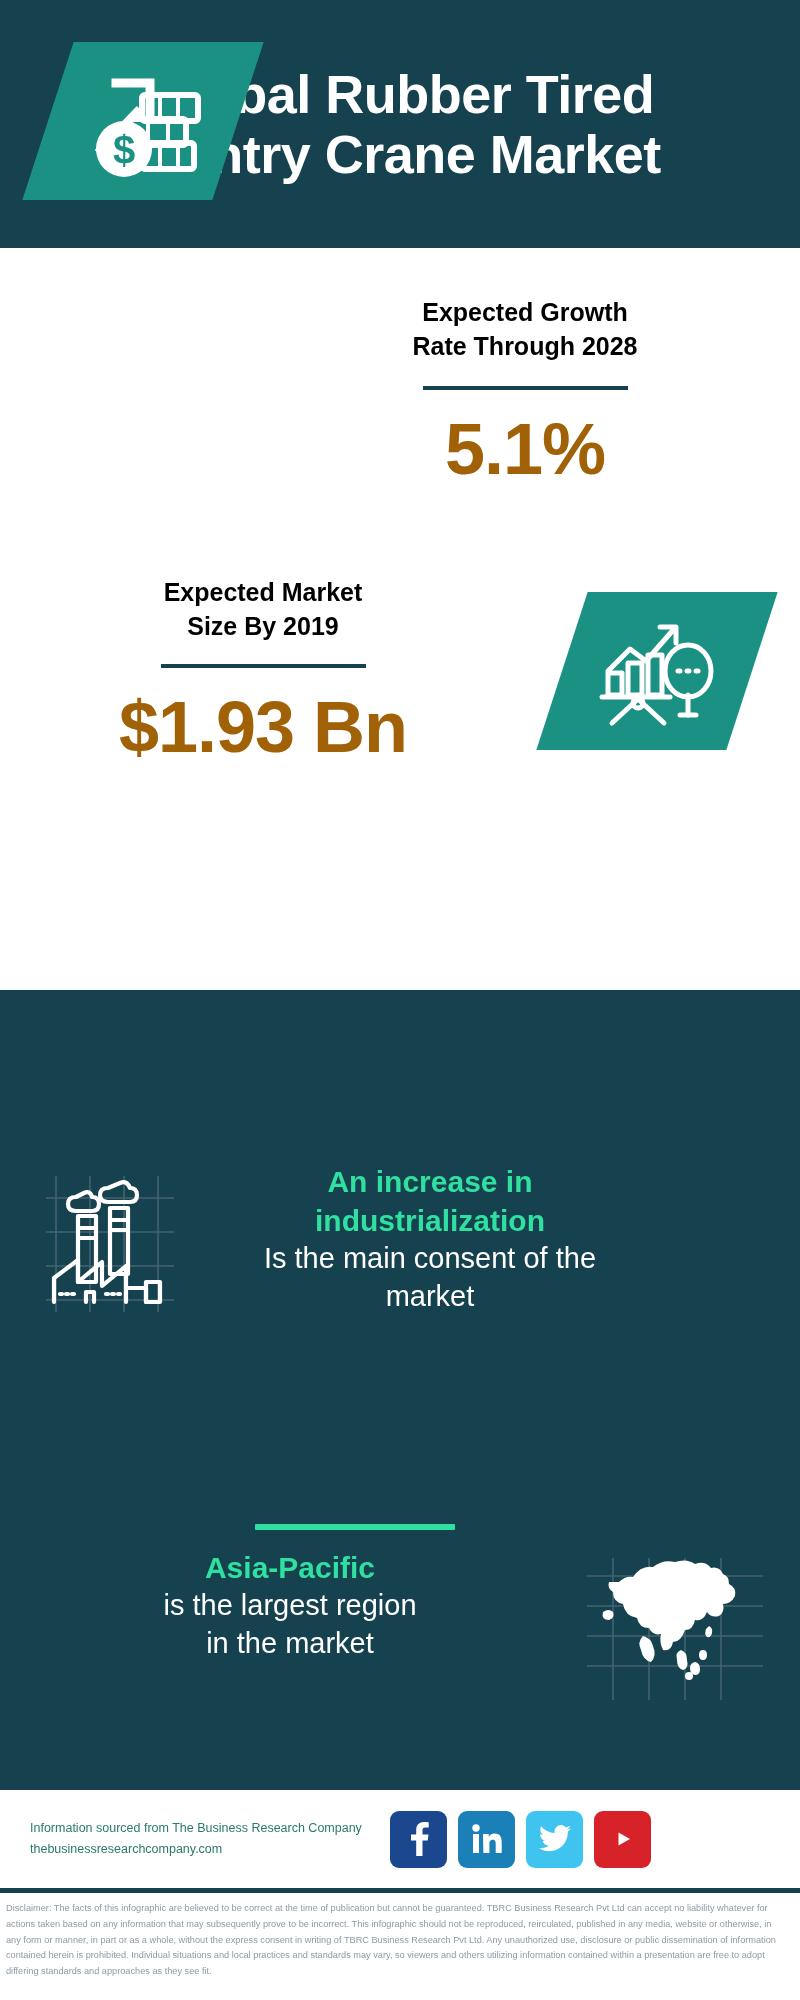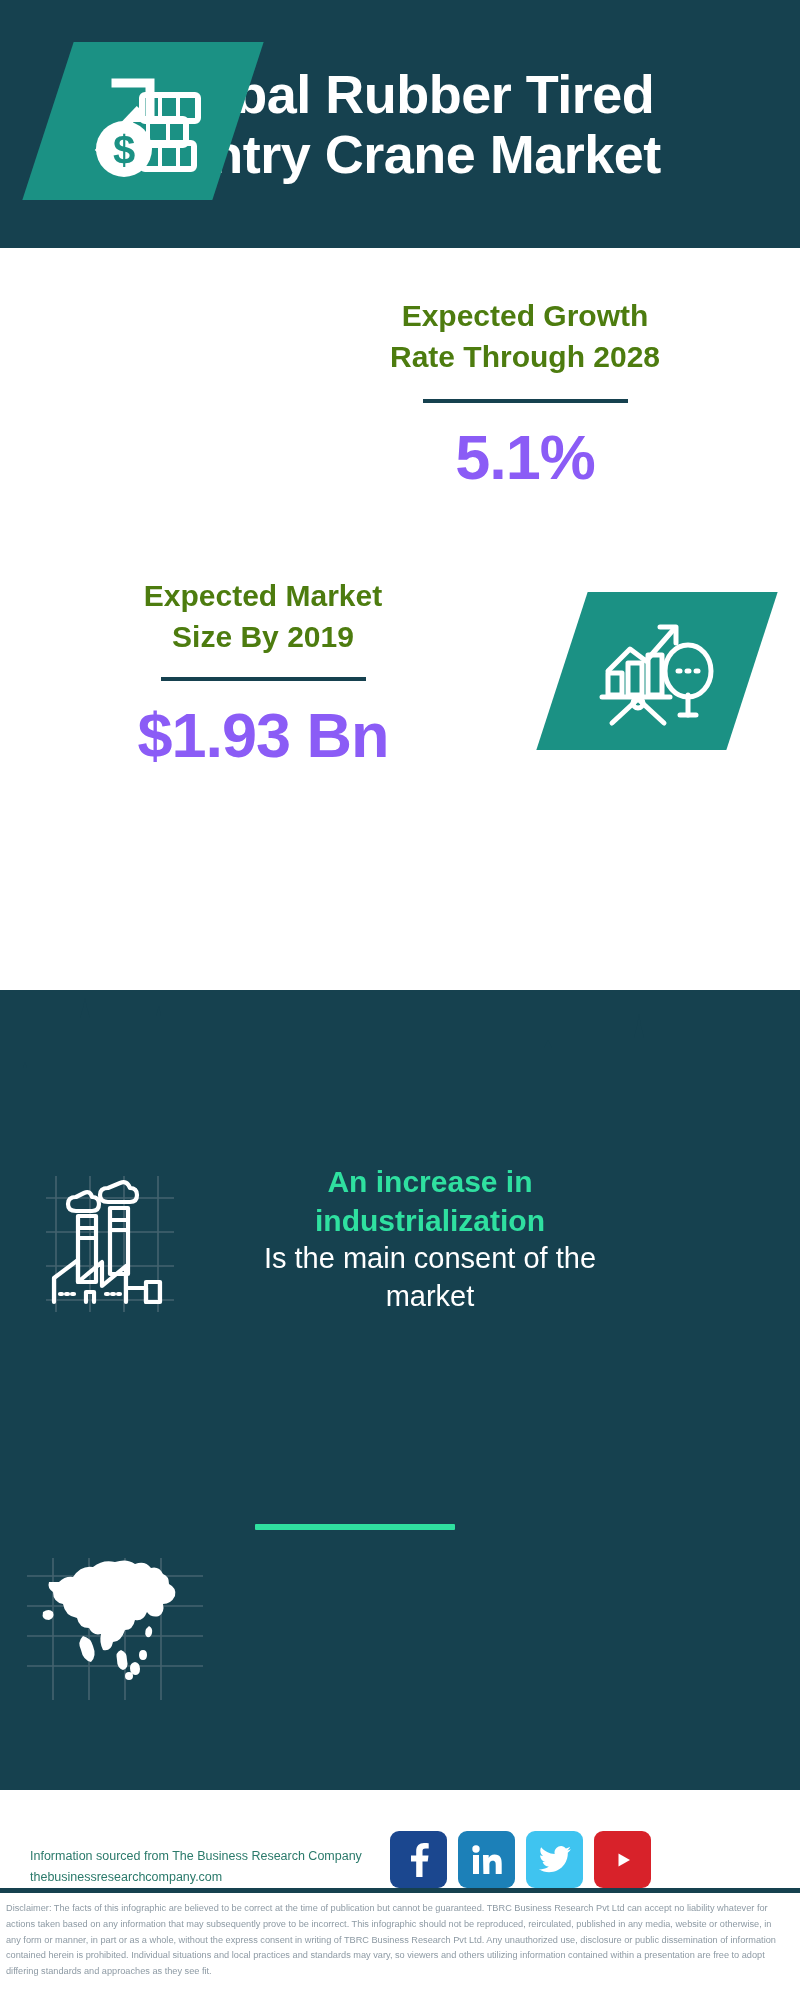--- a/index.html
+++ b/index.html
@@ -52,33 +52,33 @@
   #badge-money { left: 48px; top: 42px; width: 190px; height: 158px; }
   #badge-chart { right: 48px; top: 592px; width: 190px; height: 158px; }
 
   .stat1-text {
     position: absolute;
     left: 290px; top: 48px;
     width: 470px;
     text-align: center;
   }
   .stat-label {
-    color: #4d7c0f;
-    font-size: 30px;
+    color: #000000;
+    font-size: 25px;
     font-weight: bold;
     line-height: 1.35;
   }
   .rule-dark {
     width: 205px; height: 4px;
     background: #16414f;
     margin: 22px auto 0 auto;
   }
   .stat-value {
-    color: #8b5cf6;
-    font-size: 63px;
+    color: #a16207;
+    font-size: 72px;
     font-weight: bold;
     margin-top: 18px;
     letter-spacing: -1px;
   }
 
   
   .stat2 {
     position: absolute;
     left: 8px; top: 558px;
     width: 800px; height: 268px;
@@ -165,21 +165,21 @@
     padding-top: 6px;
   }
 
   
   .footer {
     position: absolute;
     left: 0; top: 1790px;
     width: 800px; height: 98px;
     background: #ffffff;
     display: flex;
-    align-items: flex-end;
+    align-items: center;
   }
   .source-text {
     margin-left: 30px;
     width: 350px;
     color: #2b7a6b;
     font-size: 12.5px;
     line-height: 1.7;
   }
   .social {
     display: flex;
@@ -350,20 +350,25 @@
     <div class="driver-text">
       <div class="hl-green">An increase in industrialization</div>
       <div class="sub-white">Is the main consent of the</div>
       <div class="sub-white">market</div>
     </div>
   </div>
 
   <div class="green-rule"></div>
 
   <div class="region-row">
+    <div class="region-text">
+      <div class="hl-green">Asia-Pacific</div>
+      <div class="sub-white">is the largest region</div>
+      <div class="sub-white">in the market</div>
+    </div>
     <div class="map-box">
       <svg width="185" height="150" viewBox="0 0 185 150">
         <g stroke="#44636f" stroke-width="1.6">
           <line x1="4" y1="22" x2="180" y2="22"></line>
           <line x1="4" y1="52" x2="180" y2="52"></line>
           <line x1="4" y1="82" x2="180" y2="82"></line>
           <line x1="4" y1="112" x2="180" y2="112"></line>
           <line x1="30" y1="4" x2="30" y2="146"></line>
           <line x1="66" y1="4" x2="66" y2="146"></line>
           <line x1="102" y1="4" x2="102" y2="146"></line>

